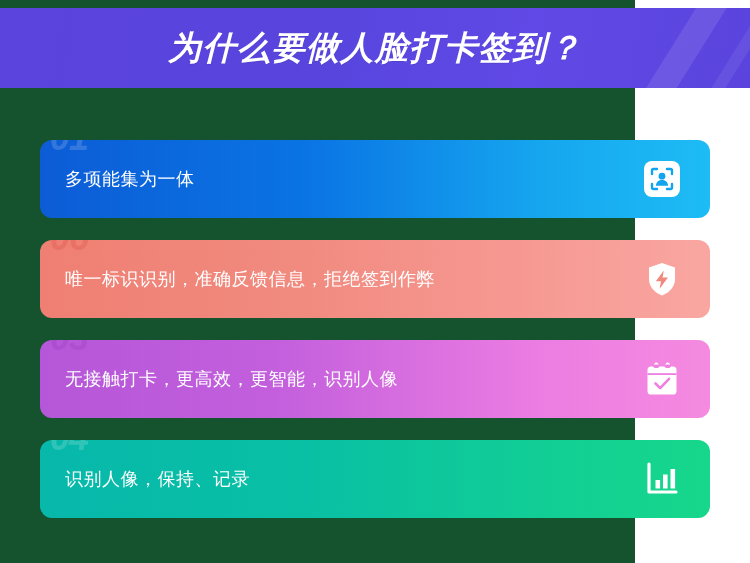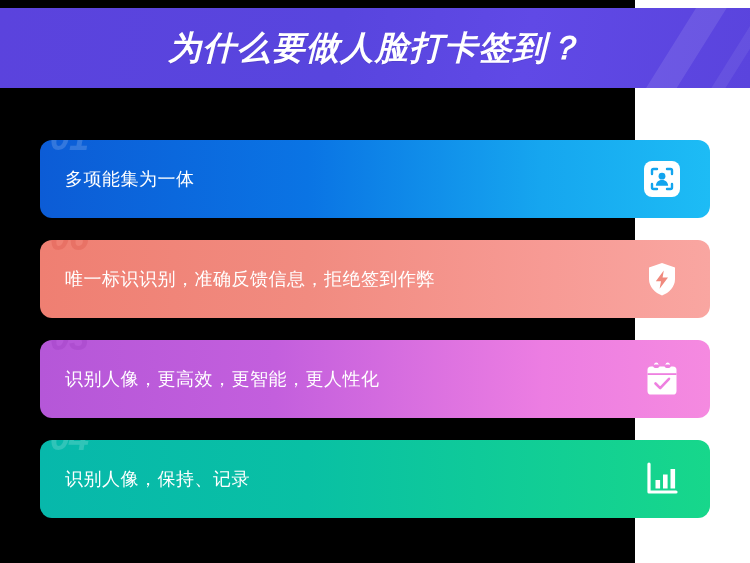--- a/index.html
+++ b/index.html
@@ -9,21 +9,21 @@
     height: 563px;
     background: #ffffff;
     font-family: "Liberation Sans", "DejaVu Sans", sans-serif;
     overflow: hidden;
   }
 
   .page {
     position: relative;
     width: 635px;
     height: 563px;
-    background: #000000;
+    background: #14532d;
   }
 
   
   .header {
     position: absolute;
     left: 0;
     top: 8px;
     width: 750px;
     height: 80px;
     background: linear-gradient(100deg, #5b43dd 0%, #5845de 45%, #6049e6 70%, #5a44dd 100%);
@@ -167,21 +167,21 @@
       <div class="card-icon">
         <svg width="40" height="40" viewBox="0 0 40 40">
           <path d="M20 4 L33 8.5 L33 20 C33 28 27 33.8 20 36.5 C13 33.8 7 28 7 20 L7 8.5 Z" fill="#ffffff"></path>
           <path d="M21.8 11.5 L13.8 22.2 L19 22.2 L17.6 29.8 L26 18.6 L20.6 18.6 Z" fill="#f08a7e"></path>
         </svg>
       </div>
     </div>
 
     <div class="card card-3">
       <div class="watermark">03</div>
-      <div class="card-text">识别人像，更高效，更智能，更人性化</div>
+      <div class="card-text">无接触打卡，更高效，更智能，识别人像</div>
       <div class="card-icon">
         <svg width="40" height="40" viewBox="0 0 40 40">
           <rect x="12.2" y="3.5" width="4.2" height="7.5" rx="2.1" fill="#ffffff"></rect>
           <rect x="23.6" y="3.5" width="4.2" height="7.5" rx="2.1" fill="#ffffff"></rect>
           <rect x="5.5" y="7.5" width="29" height="28" rx="3.6" fill="#ffffff"></rect>
           <rect x="5.5" y="14.2" width="29" height="1.8" fill="#ee80e0"></rect>
           <rect x="11.4" y="5.6" width="5.8" height="3.4" rx="1.7" fill="#ee80e0"></rect>
           <rect x="22.8" y="5.6" width="5.8" height="3.4" rx="1.7" fill="#ee80e0"></rect>
           <path d="M13.5 24.5 L18.2 29.2 L27 19.8" fill="none" stroke="#ee80e0" stroke-width="2.6" stroke-linecap="round" stroke-linejoin="round"></path>
         </svg>

